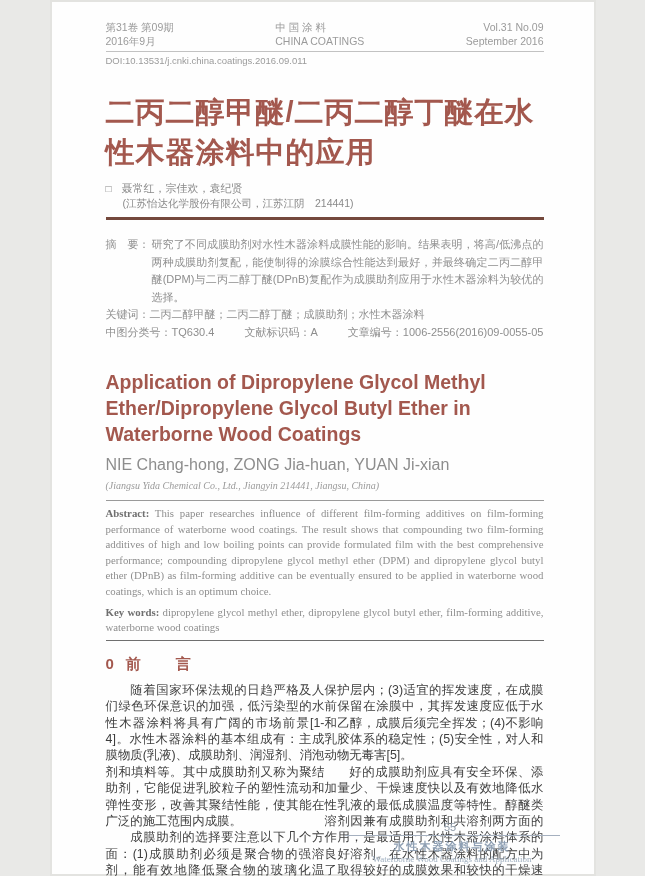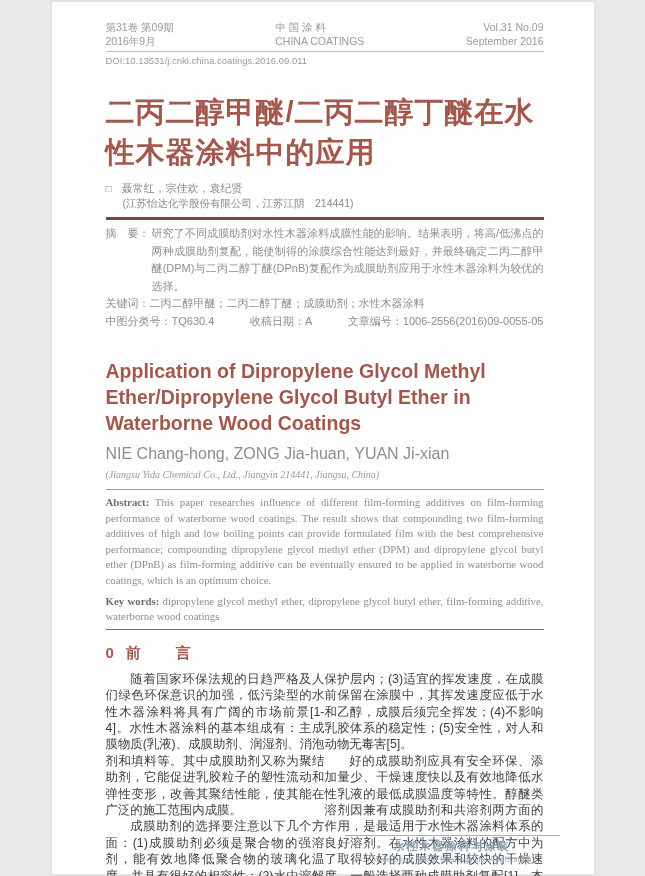--- a/index.html
+++ b/index.html
@@ -26,21 +26,21 @@
   .title-cn{
     margin-top:26px;
     font-size:29px;font-weight:bold;letter-spacing:1px;
     line-height:40px;color:#a3584e;
   }
   .authors-cn{margin-top:9px;font-size:11px;color:#8a8a8a;line-height:15px;}
   .authors-cn .marker{margin-right:7px;font-size:10px;}
   .affil-cn{margin-left:17px;font-size:10.5px;color:#8a8a8a;line-height:15px;}
   .rule-dark{border:none;border-top:3px solid #74483c;margin:6px 0 0 0;}
   
-  .abs-cn{margin-top:5px;font-size:11px;color:#8e8e8e;line-height:17.5px;display:flex;}
+  .abs-cn{margin-top:16px;font-size:11px;color:#8e8e8e;line-height:17.5px;display:flex;}
   .abs-cn .lbl{white-space:nowrap;margin-right:2px;}
   .abs-cn .txt{text-align:justify;}
   .kw-cn{font-size:11px;color:#8e8e8e;line-height:17.5px;}
   .meta-row{display:flex;justify-content:space-between;font-size:11px;color:#8e8e8e;line-height:17.5px;}
   
   .title-en{margin-top:28px;font-size:19.5px;font-weight:bold;color:#a3584e;line-height:26px;}
   .authors-en{margin-top:9px;font-size:16px;color:#8d8d8d;}
   .affil-en{margin-top:6px;font-size:10px;color:#9a9a9a;font-style:italic;
     font-family:"Liberation Serif","DejaVu Serif",serif;}
   .rule-thin{border:none;border-top:1px solid #9a9a9a;margin:9px 0 0 0;}
@@ -102,21 +102,21 @@
 
   <div class="abs-cn">
     <span class="lbl">摘　要：</span>
     <span class="txt">研究了不同成膜助剂对水性木器涂料成膜性能的影响。结果表明，将高/低沸点的两种成膜助剂复配，能使制得的涂膜综合性能达到最好，并最终确定二丙二醇甲醚(DPM)与二丙二醇丁醚(DPnB)复配作为成膜助剂应用于水性木器涂料为较优的选择。</span>
   </div>
   <div class="kw-cn">
     <span>关键词：</span><span>二丙二醇甲醚；二丙二醇丁醚；成膜助剂；水性木器涂料</span>
   </div>
   <div class="meta-row">
     <span><span>中图分类号：</span><span>TQ630.4</span></span>
-    <span><span>收稿日期：</span><span>A</span></span>
+    <span><span>文献标识码：</span><span>A</span></span>
     <span><span>文章编号：</span><span>1006-2556(2016)09-0055-05</span></span>
   </div>
 
   <div class="title-en">Application of Dipropylene Glycol Methyl Ether/Dipropylene Glycol Butyl Ether in Waterborne Wood Coatings</div>
   <div class="authors-en">NIE Chang-hong, ZONG Jia-huan, YUAN Ji-xian</div>
   <div class="affil-en">(Jiangsu Yida Chemical Co., Ltd., Jiangyin 214441, Jiangsu, China)</div>
 
   <hr class="rule-thin">
 
   <div class="abs-en">

